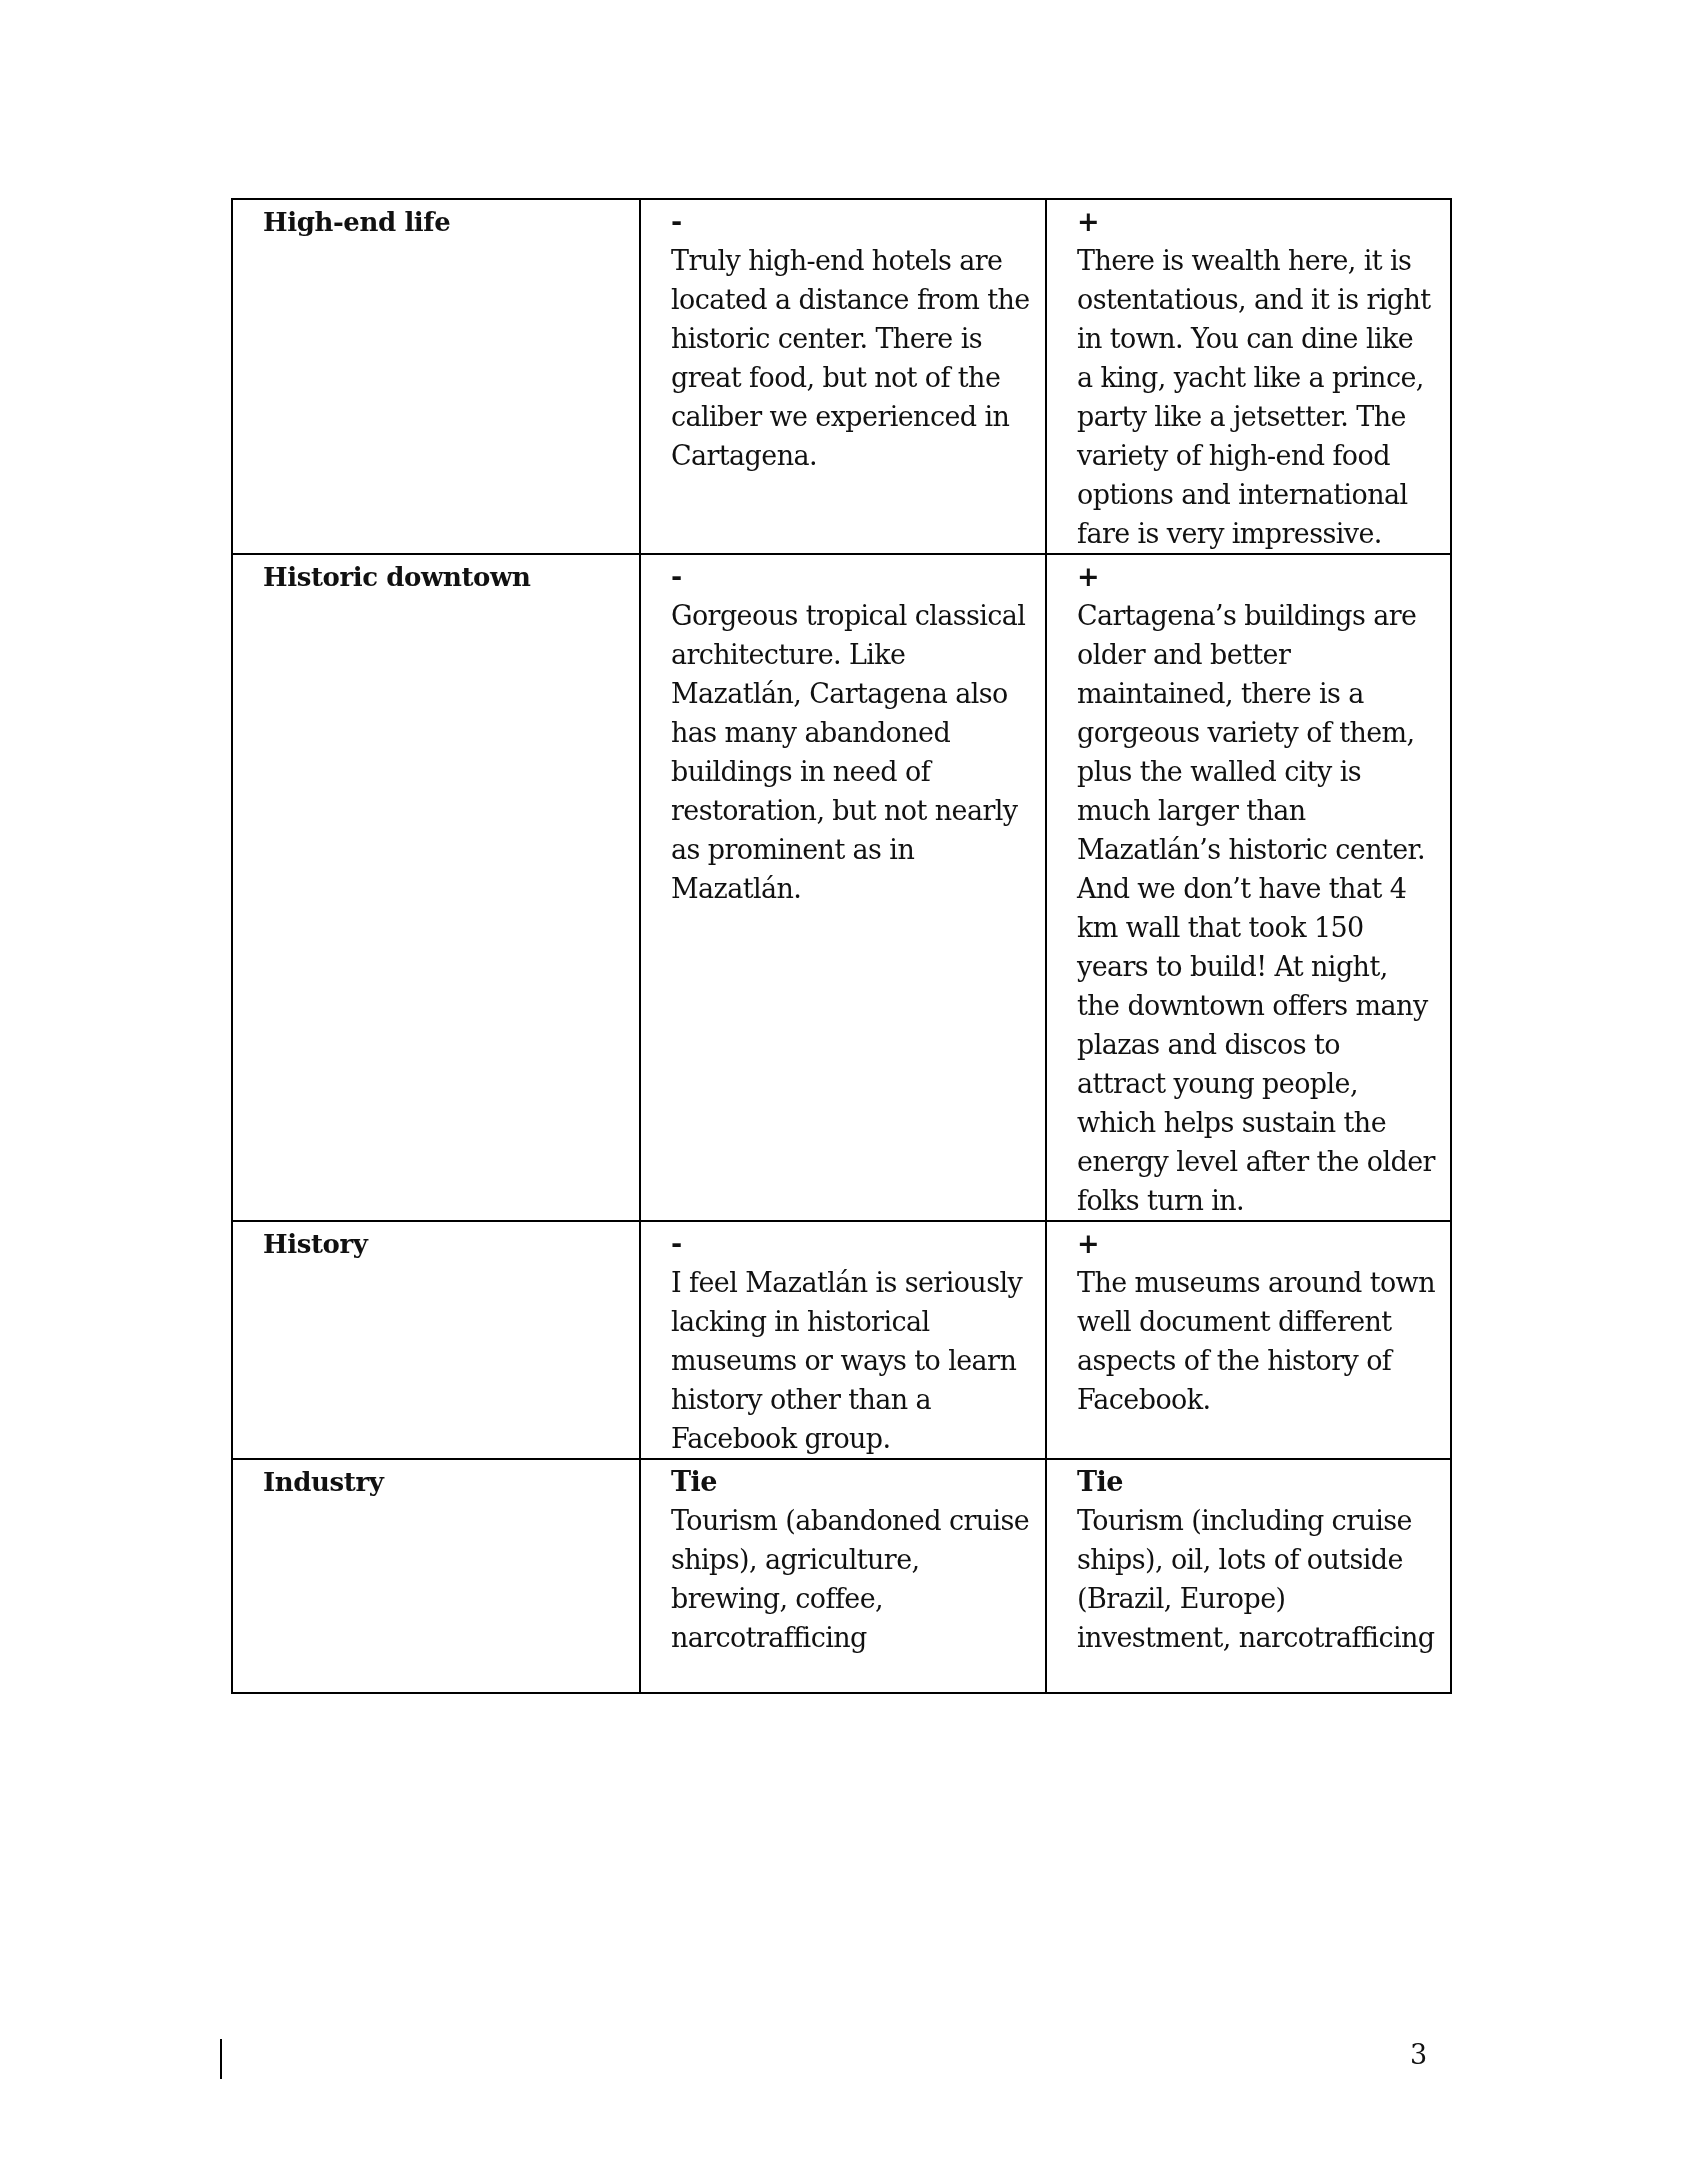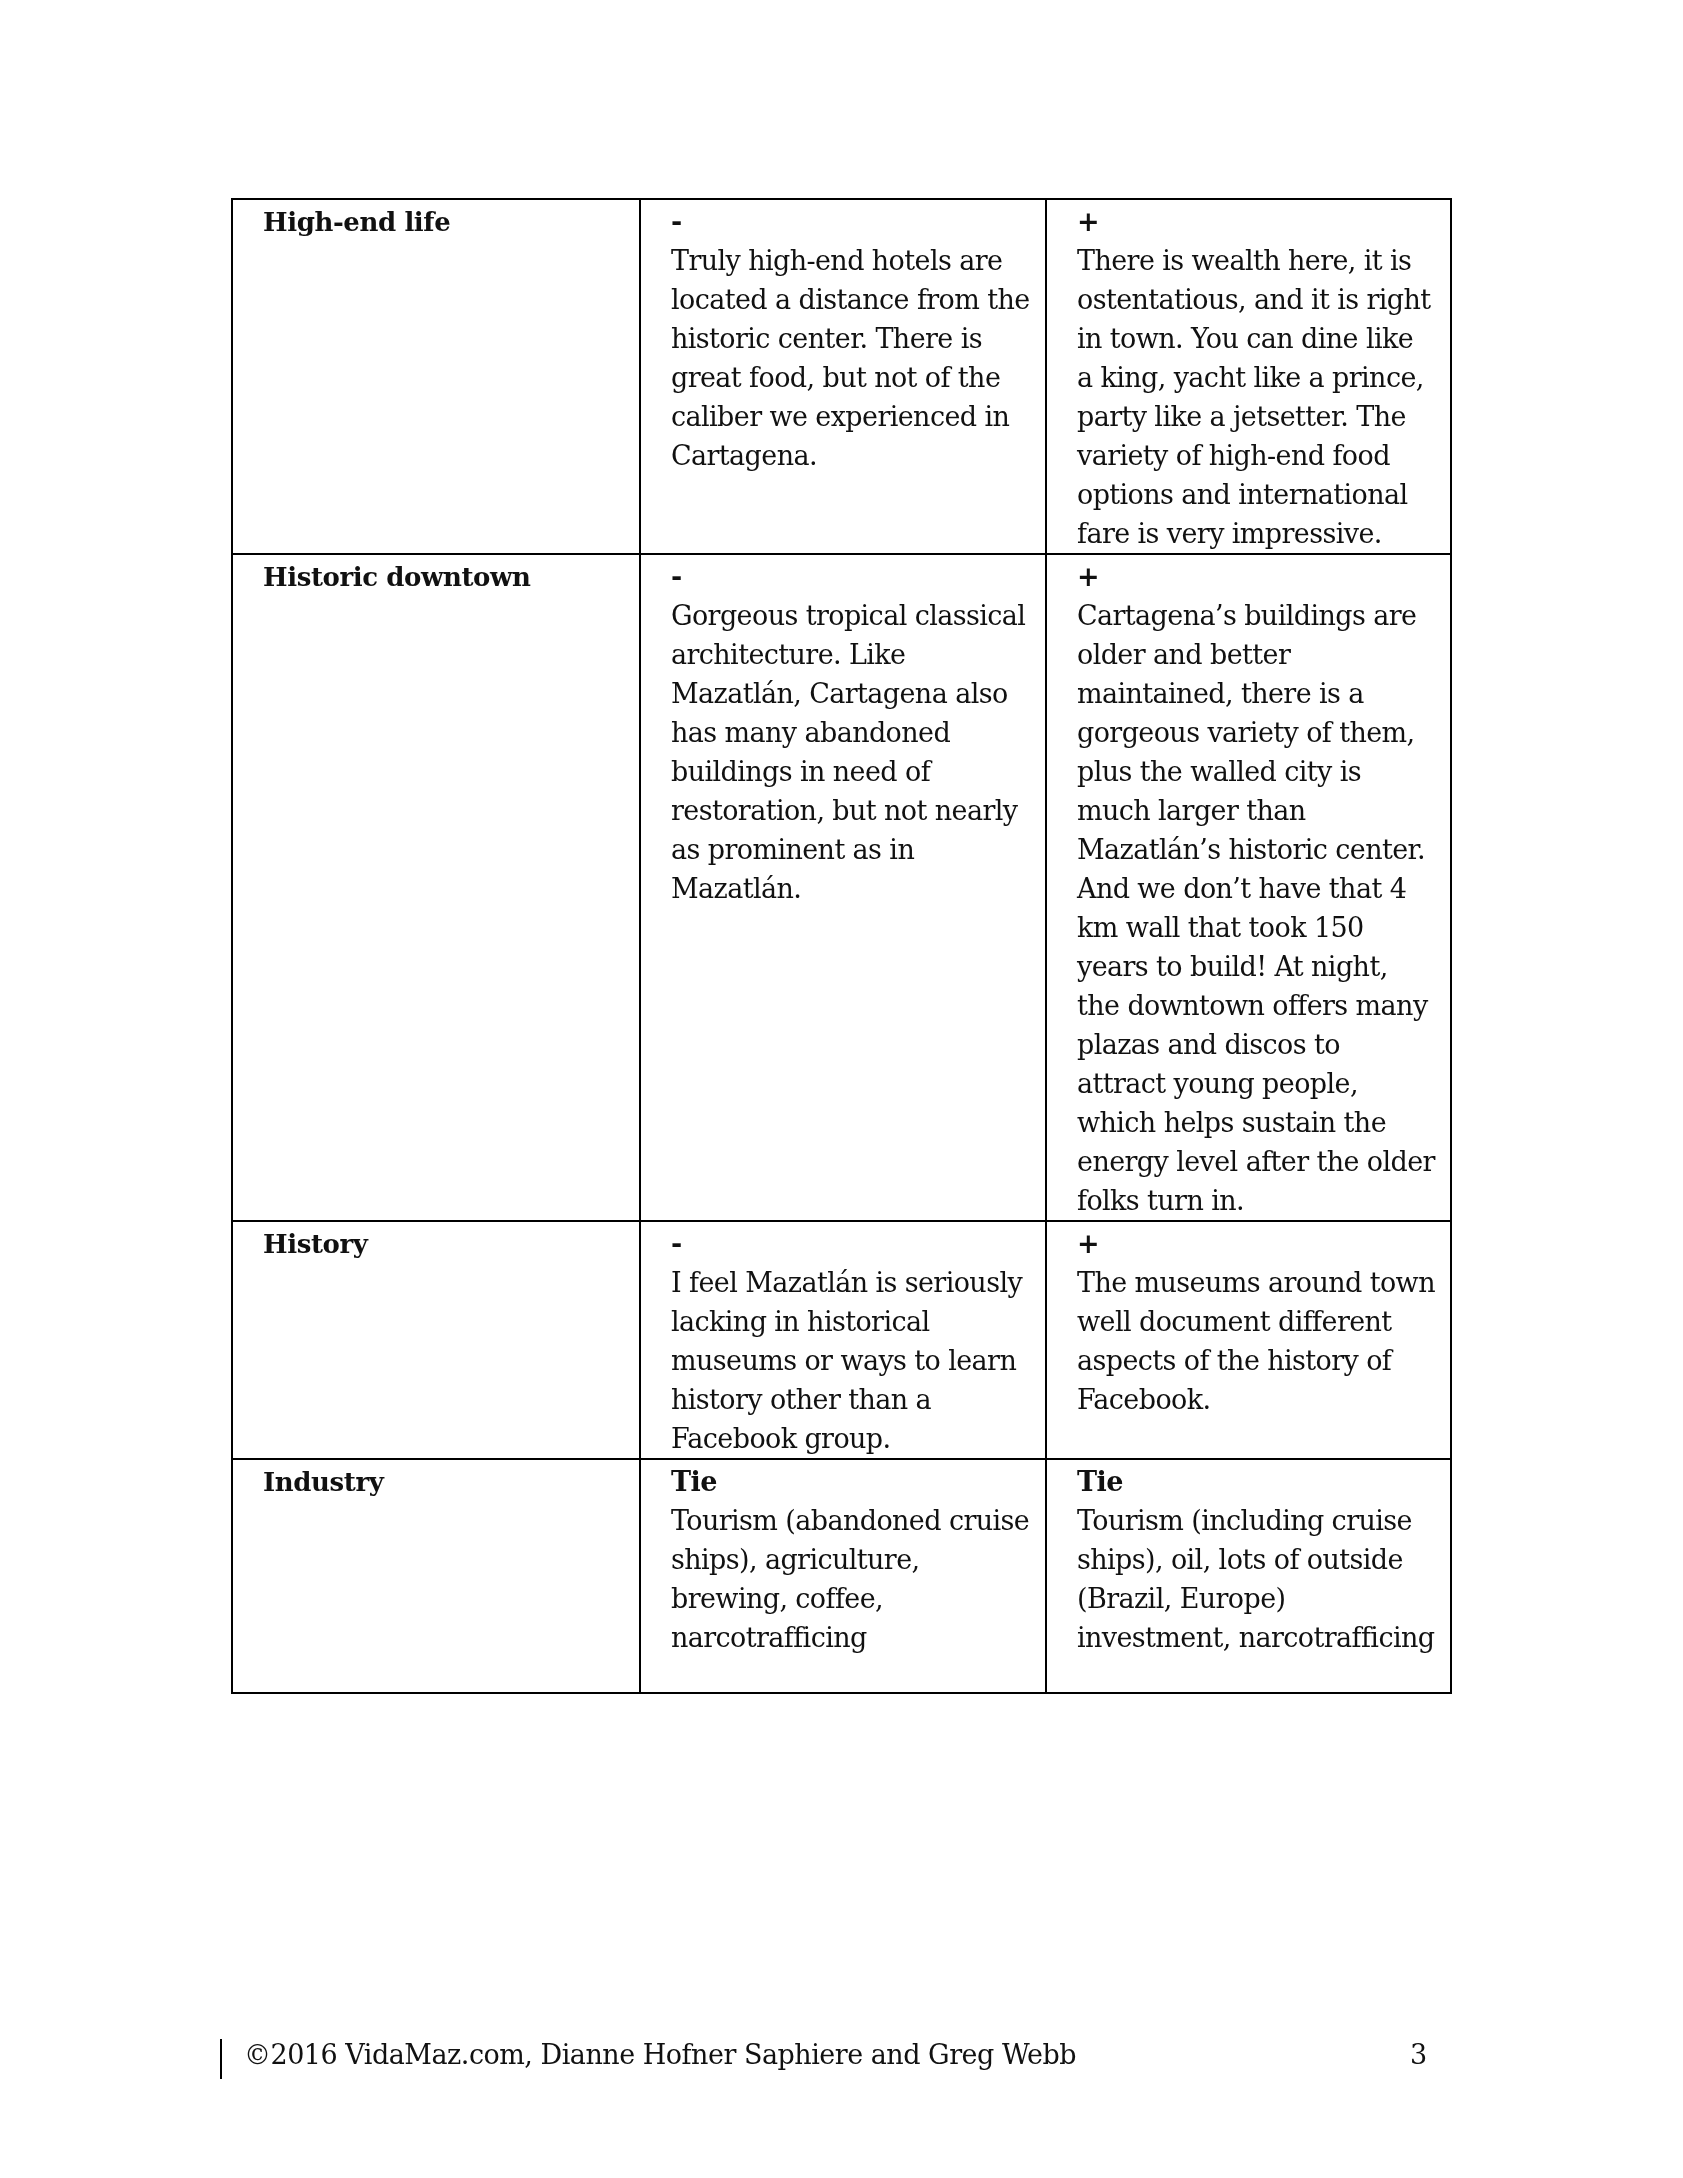--- a/index.html
+++ b/index.html
@@ -83,16 +83,15 @@
         </td>
         <td>
           <span class="verdict">Tie</span>
           <span class="body-text">Tourism (including cruise ships), oil, lots of outside (Brazil, Europe) investment, narcotrafficing</span>
         </td>
       </tr>
     </tbody>
   </table>
 
   <div class="footer-bar"></div>
-  <div class="footer-text">©2016 VidaMaz.com, Dianne Hofner Saphiere and Greg Webb</div>
   <div class="page-num">3</div>
 </div>
 
 
 </body></html>

